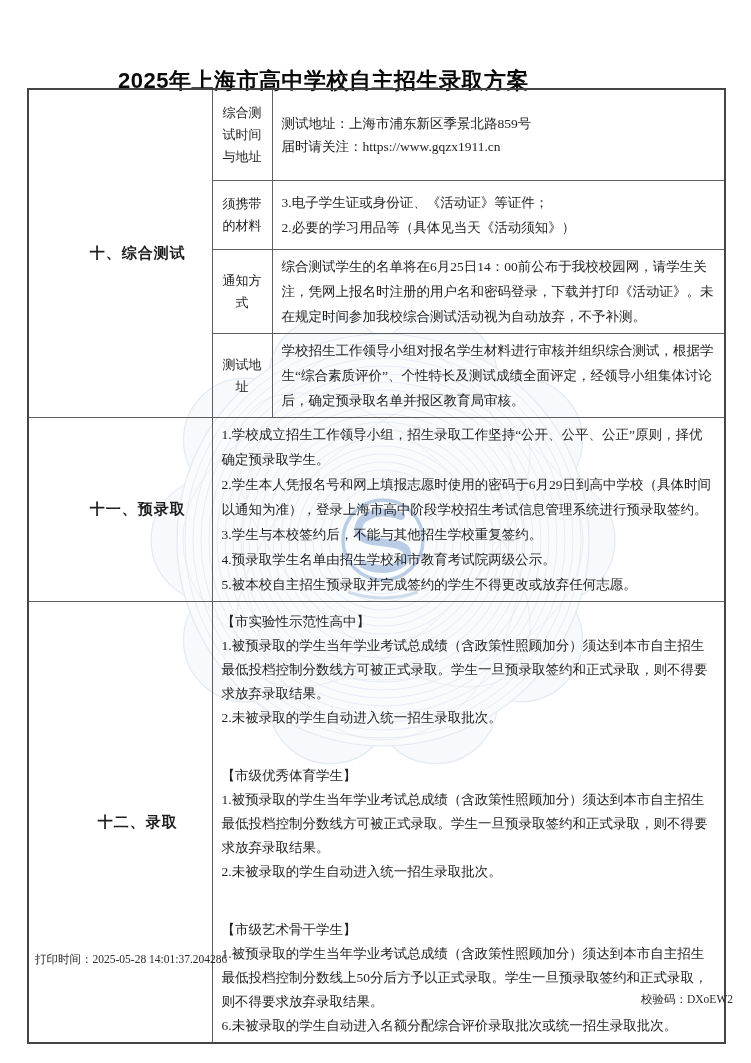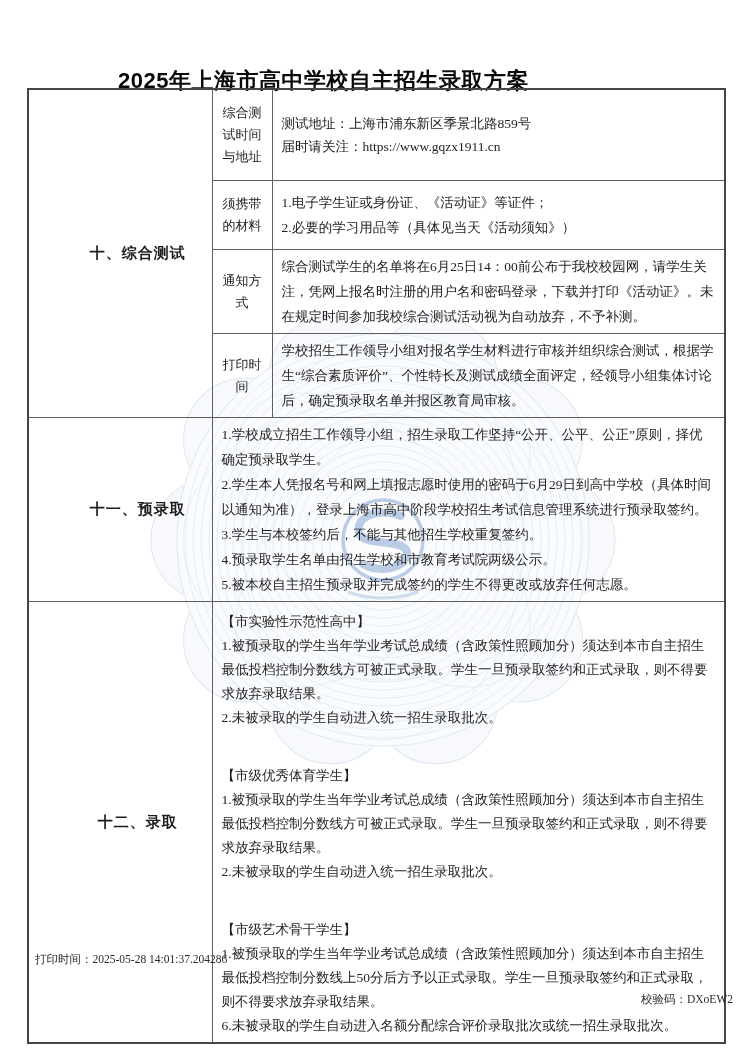--- a/index.html
+++ b/index.html
@@ -174,32 +174,32 @@
       <td class="sub-label">综合测试时间与地址</td>
       <td class="content tight">
         <div class="line">测试地址：上海市浦东新区季景北路859号</div>
         <div class="line">届时请关注：https://www.gqzx1911.cn</div>
       </td>
     </tr>
 
     <tr style="height:62px">
       <td class="sub-label">须携带的材料</td>
       <td class="content">
-        <div class="item">1.电子学生证或身份证、《活动证》等证件；</div>
+        <div class="item">3.电子学生证或身份证、《活动证》等证件；</div>
         <div class="item">2.必要的学习用品等（具体见当天《活动须知》）</div>
       </td>
     </tr>
 
     <tr style="height:80px">
       <td class="sub-label">通知方式</td>
       <td class="content">综合测试学生的名单将在6月25日14：00前公布于我校校园网，请学生关注，凭网上报名时注册的用户名和密码登录，下载并打印《活动证》。未在规定时间参加我校综合测试活动视为自动放弃，不予补测。</td>
     </tr>
 
     <tr style="height:81px">
-      <td class="sub-label">打印时间</td>
+      <td class="sub-label">测试地址</td>
       <td class="content">学校招生工作领导小组对报名学生材料进行审核并组织综合测试，根据学生“综合素质评价”、个性特长及测试成绩全面评定，经领导小组集体讨论后，确定预录取名单并报区教育局审核。</td>
     </tr>
 
     <tr style="height:182px">
       <td class="sec-header">十一、预录取</td>
       <td class="content" colspan="2">
         <div class="item">1.学校成立招生工作领导小组，招生录取工作坚持“公开、公平、公正”原则，择优确定预录取学生。</div>
         <div class="item">2.学生本人凭报名号和网上填报志愿时使用的密码于6月29日到高中学校（具体时间以通知为准），登录上海市高中阶段学校招生考试信息管理系统进行预录取签约。</div>
         <div class="item">3.学生与本校签约后，不能与其他招生学校重复签约。</div>
         <div class="item">4.预录取学生名单由招生学校和市教育考试院两级公示。</div>

